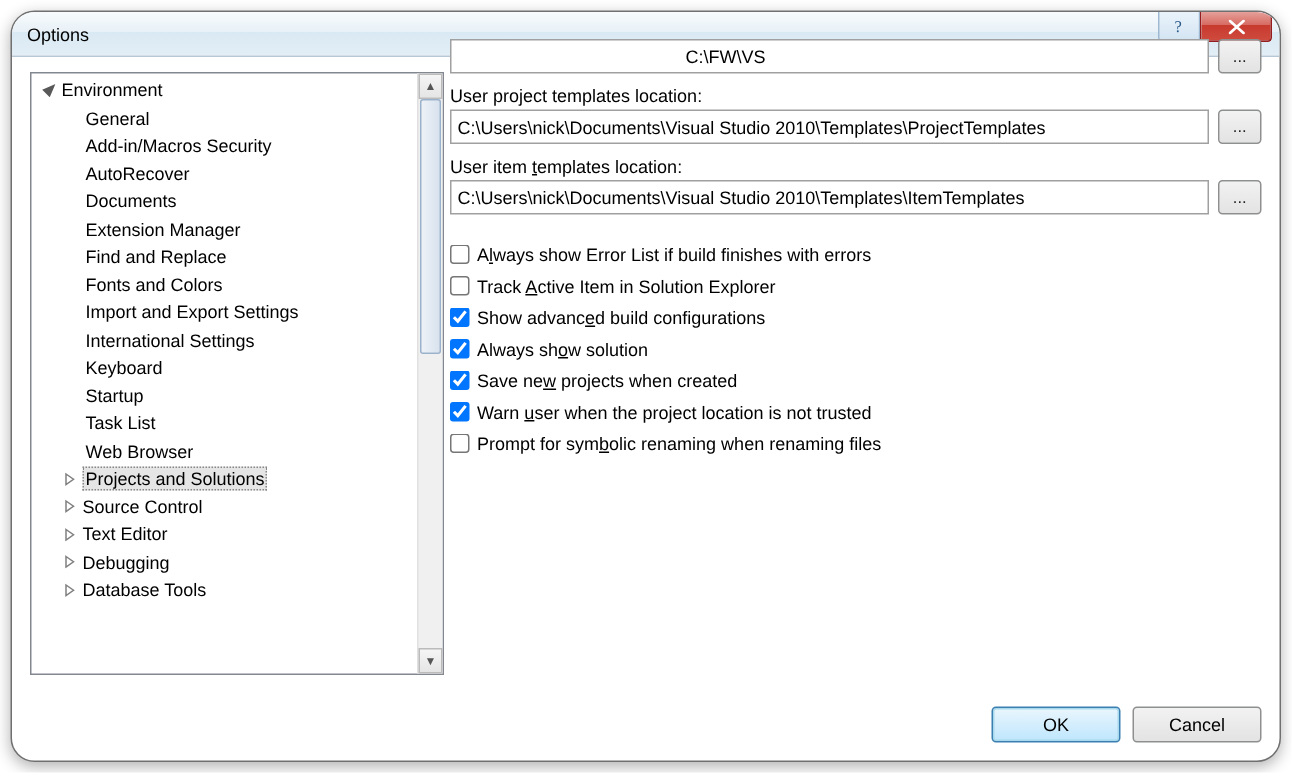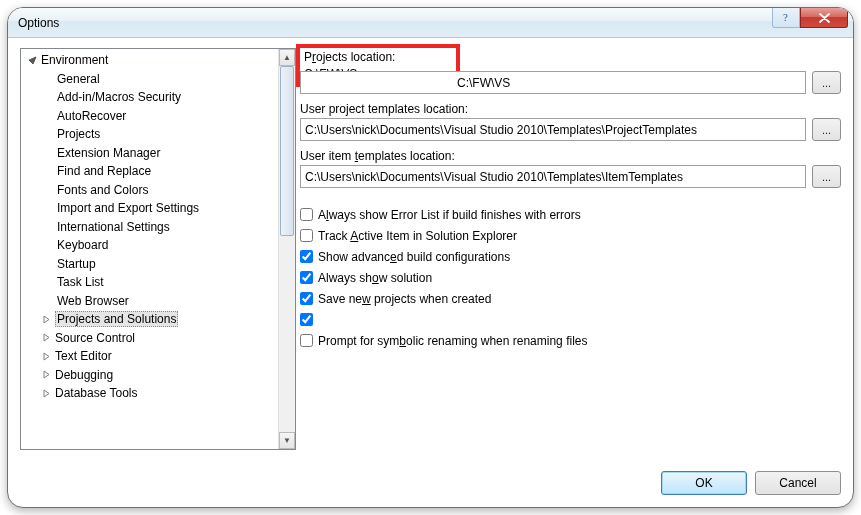--- a/index.html
+++ b/index.html
@@ -250,21 +250,21 @@
             <div class="tree-item tree-child">
               <span class="label">General</span>
             </div>
             <div class="tree-item tree-child">
               <span class="label">Add-in/Macros Security</span>
             </div>
             <div class="tree-item tree-child">
               <span class="label">AutoRecover</span>
             </div>
             <div class="tree-item tree-child">
-              <span class="label">Projects</span>
+              <span class="label">Documents</span>
             </div>
             <div class="tree-item tree-child">
               <span class="label">Extension Manager</span>
             </div>
             <div class="tree-item tree-child">
               <span class="label">Find and Replace</span>
             </div>
             <div class="tree-item tree-child">
               <span class="label">Fonts and Colors</span>
             </div>
@@ -333,24 +333,20 @@
         <div class="sb-track">
             <div class="sb-thumb"></div>
           </div>
         <div class="sb-btn">▼</div>
       </div>
     </div>
 
     <div class="right-panel">
 
       <div class="field-group first">
-        <div class="highlight-box">
-          <span class="field-label"><span>P</span><u>r</u><span>ojects location:</span></span>
-          <span style="font-size:12px;">C:\FW\VS</span>
-        </div>
         <div class="field-row" style="margin-top:-22px;">
           <input class="textbox" type="text" style="padding-left: 156px;" value="C:\FW\VS">
           <button class="browse-btn">...</button>
         </div>
       </div>
 
       <div class="field-group">
         <span class="field-label"><span>User pro</span><u>j</u><span>ect templates location:</span></span>
         <div class="field-row">
           <input class="textbox" type="text" value="C:\Users\nick\Documents\Visual Studio 2010\Templates\ProjectTemplates" style="">
@@ -382,20 +378,21 @@
           <label class="checkbox-row">
             <input type="checkbox" checked="" style="">
             <span>Always sh<u>o</u>w solution</span>
           </label>
           <label class="checkbox-row">
             <input type="checkbox" checked="" style="">
             <span>Save ne<u>w</u> projects when created</span>
           </label>
           <label class="checkbox-row">
             <input type="checkbox" checked="" style="">
+            <span>Warn <u>u</u>ser when the project location is not trusted</span>
           </label>
           <label class="checkbox-row">
             <input type="checkbox" style="">
             <span>Prompt for sym<u>b</u>olic renaming when renaming files</span>
           </label>
         </div>
     </div>
   </div>
 
   <div class="button-bar">

